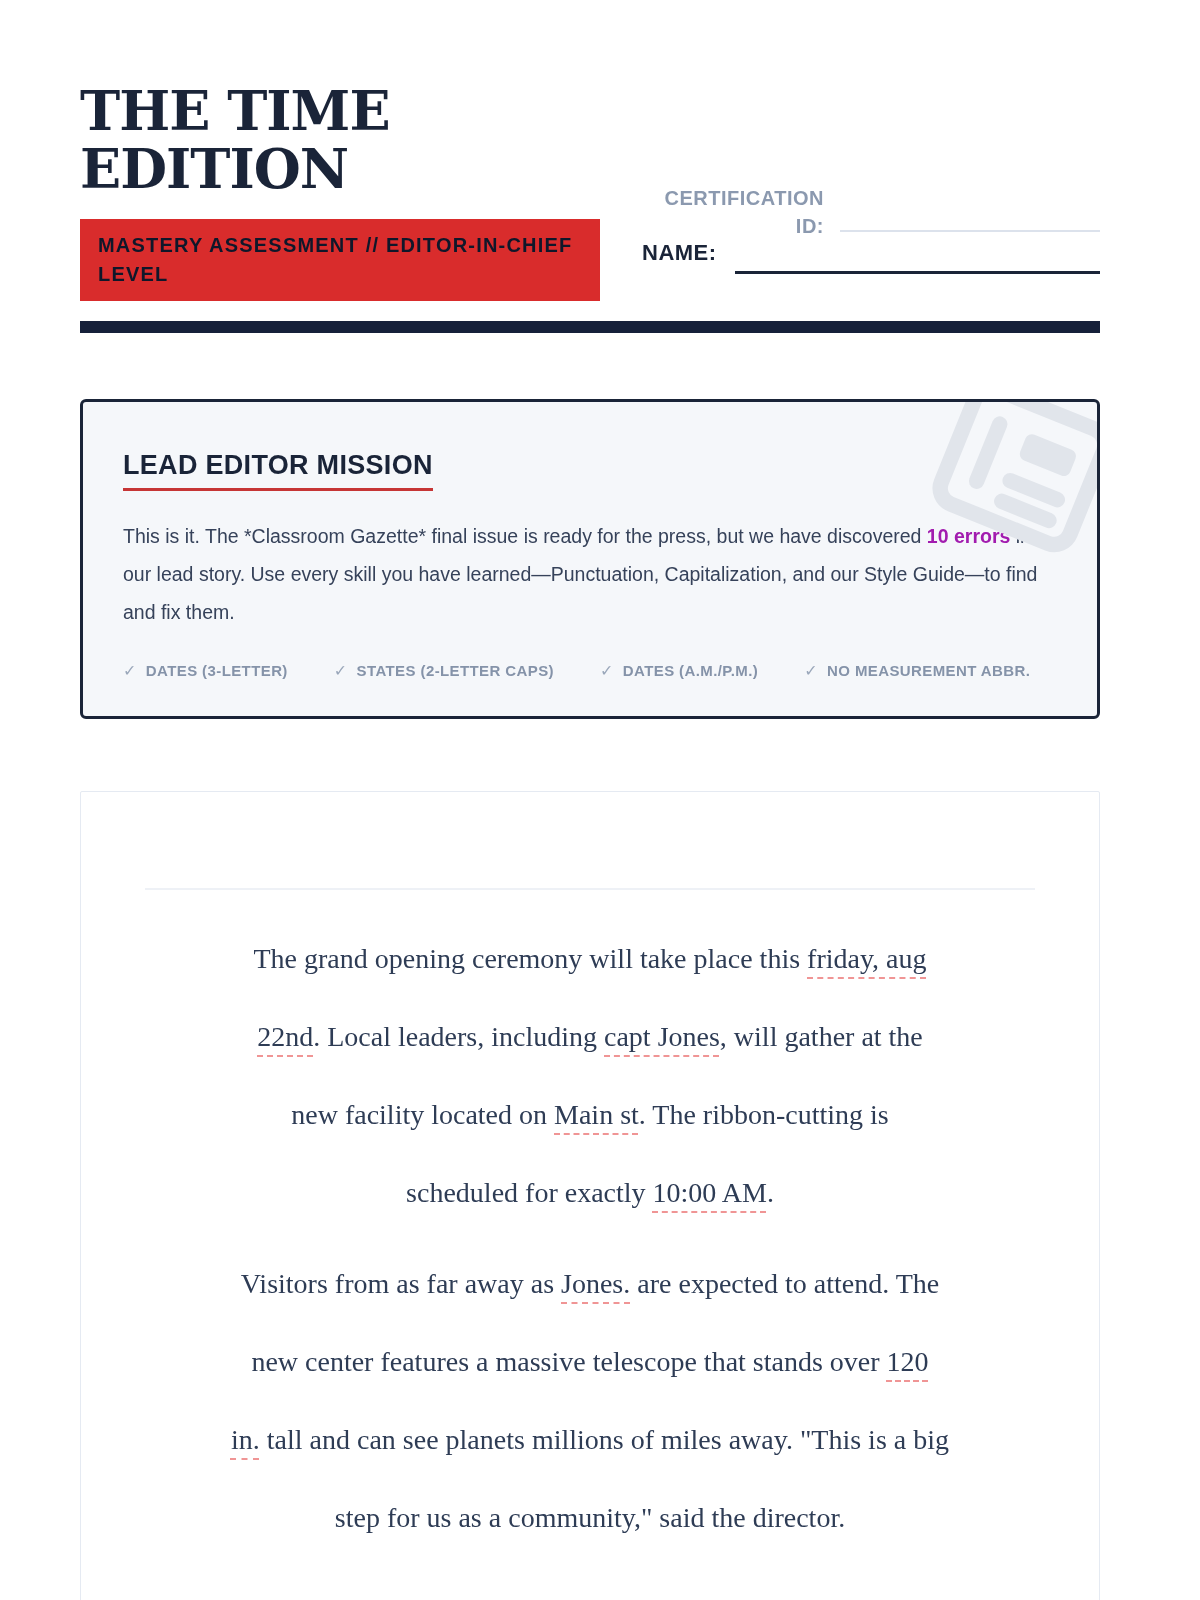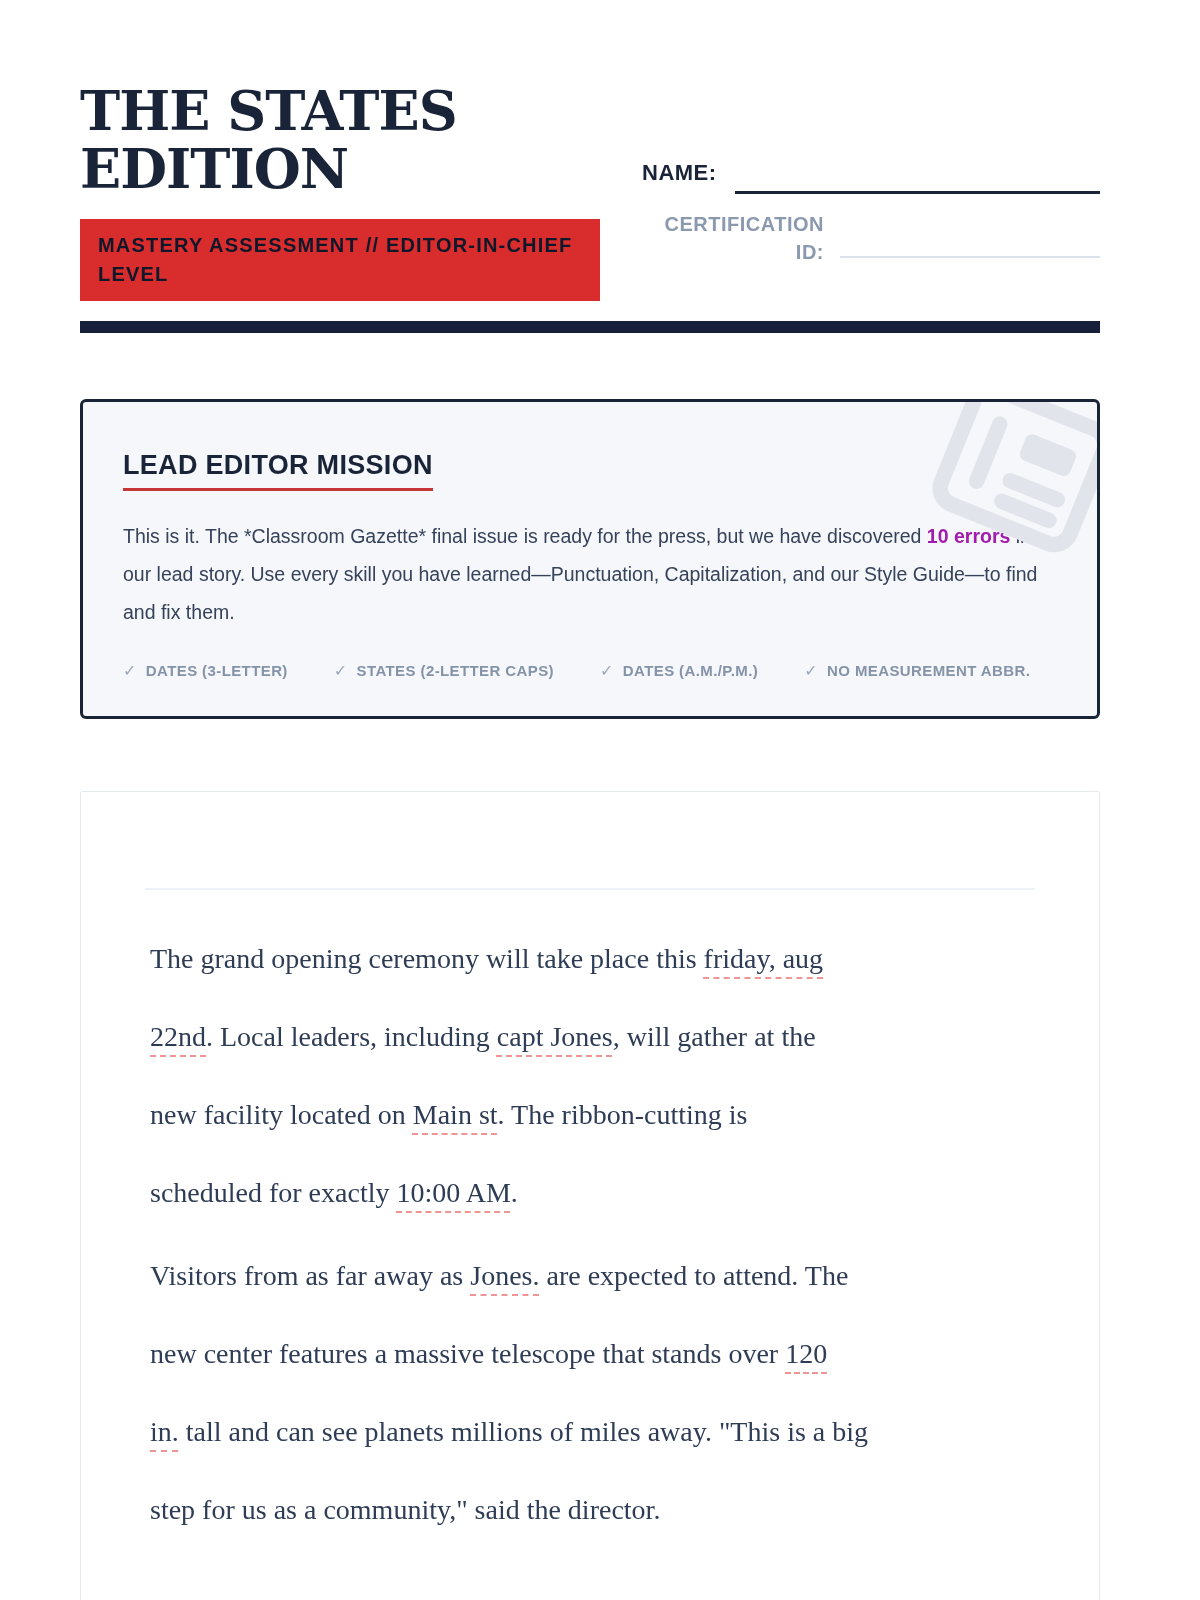--- a/index.html
+++ b/index.html
@@ -170,47 +170,47 @@
     height:2px;
     background:#eef1f6;
   }
   .article-body{
     margin-top:30px;
     font-family:"Liberation Serif", serif;
     font-size:28px;
     line-height:78px;
     color:var(--serif-ink);
   }
-  .article-body p{margin:5px;}
+  .article-body p{margin:13px;text-align:center;}
   .article-body .err{
     text-decoration-line:underline;
     text-decoration-style:dashed;
     text-decoration-color:var(--err);
     text-decoration-thickness:2px;
     text-underline-offset:10px;
   }
 </style>
 </head>
 <body>
 
 <div class="page">
 
   <header class="header">
     <div class="header-left">
-      <h1 class="page-title">THE STATES EDITION</h1>
+      <h1 class="page-title">THE TIME EDITION</h1>
       <div class="badge">MASTERY ASSESSMENT // EDITOR-IN-CHIEF LEVEL</div>
     </div>
     <div class="header-right">
+      <div class="field-row cert-row">
+        <span class="cert-label">CERTIFICATION ID:</span>
+        <span class="cert-line"></span>
+      </div>
       <div class="field-row">
         <span class="name-label">NAME:</span>
         <span class="name-line"></span>
-      </div>
-      <div class="field-row cert-row">
-        <span class="cert-label">CERTIFICATION ID:</span>
-        <span class="cert-line"></span>
       </div>
     </div>
   </header>
 
   <div class="thick-rule"></div>
 
   <section class="mission">
     <svg class="mission-icon" viewBox="0 0 24 24" fill="none" stroke="currentColor" stroke-width="2" stroke-linecap="round" stroke-linejoin="round">
       <rect x="3" y="4" width="18" height="16" rx="2.2"></rect>
       <line x1="7.2" y1="8" x2="7.2" y2="16"></line>

